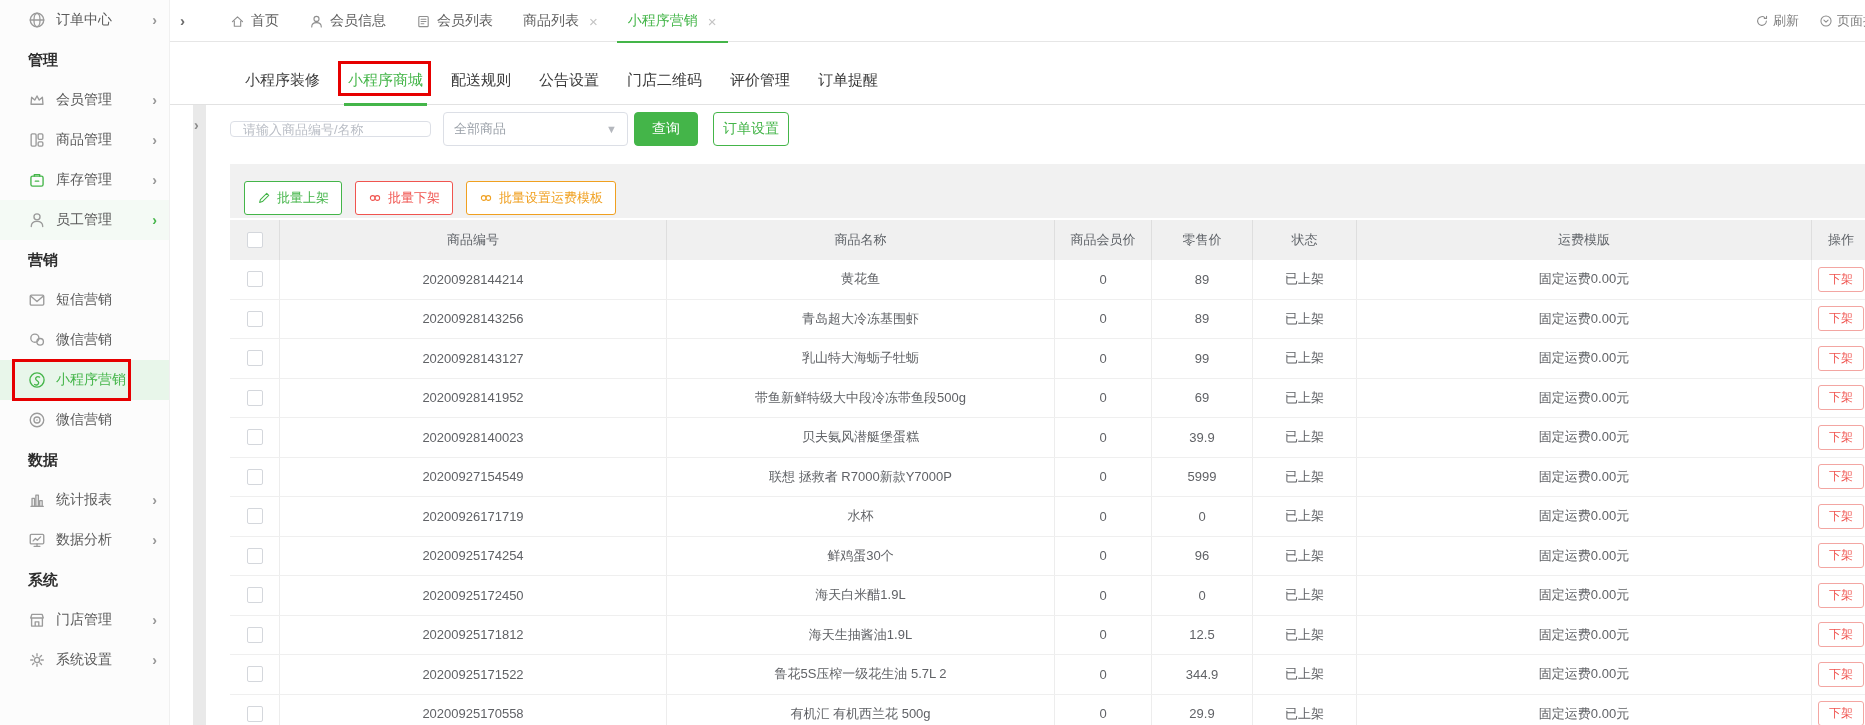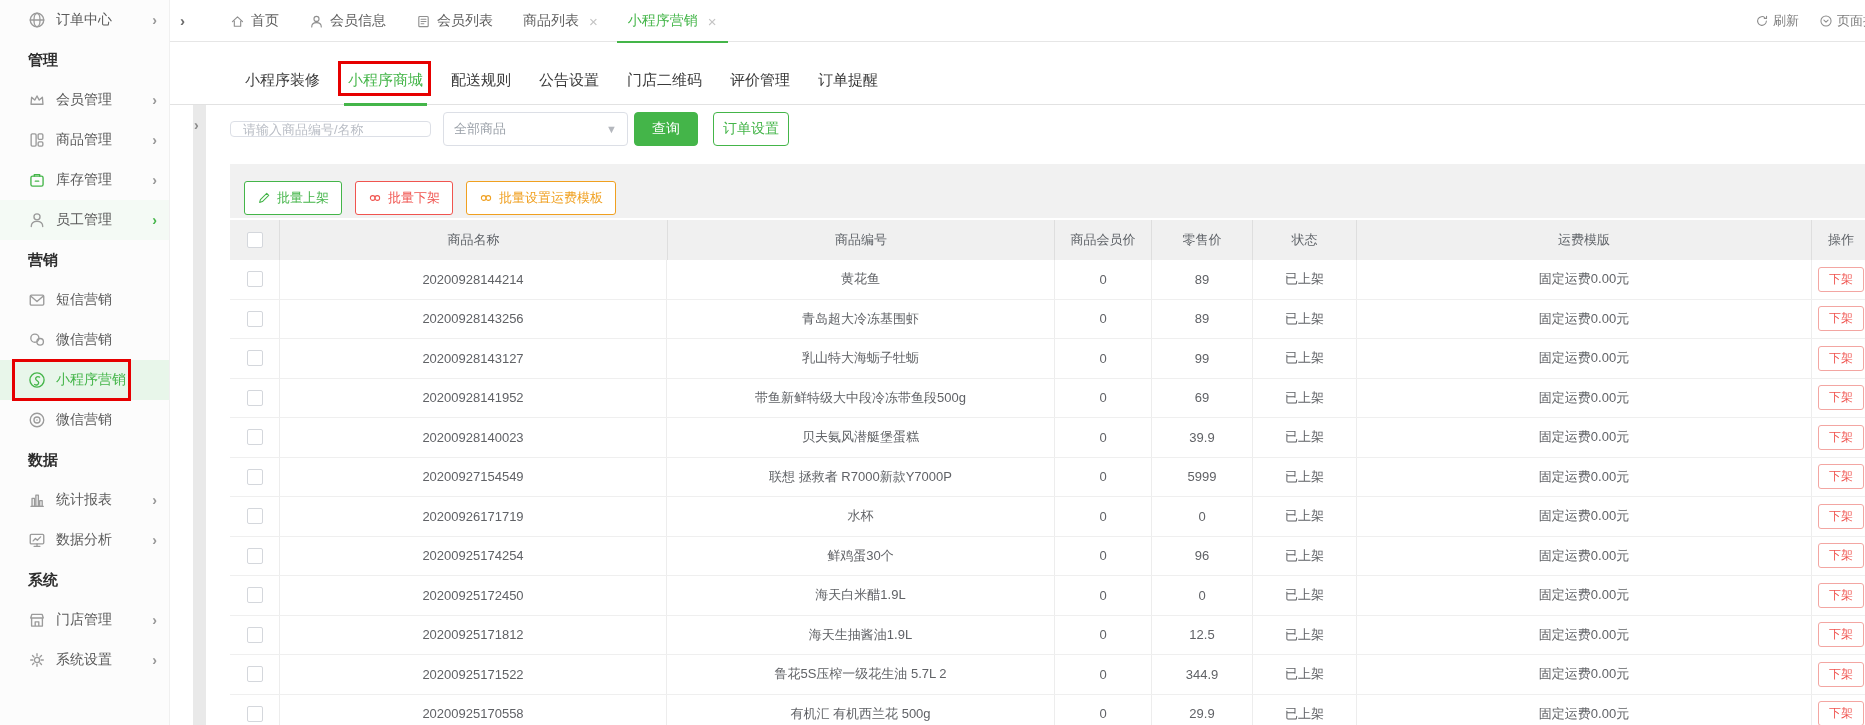--- a/index.html
+++ b/index.html
@@ -340,22 +340,22 @@
         </span>
         <span>批量设置运费模板</span>
       </button>
     </div>
 
   <div class="table">
     <div class="thead" id="thead">
         <div class="th" style="width: 50px;">
           <span class="checkbox"></span>
         </div>
+        <div class="th" style="width: 387px;">商品编号</div>
         <div class="th" style="width: 388px;">商品名称</div>
-        <div class="th" style="width: 387px;">商品编号</div>
         <div class="th" style="width: 97px;">商品会员价</div>
         <div class="th" style="width: 101px;">零售价</div>
         <div class="th" style="width: 104px;">状态</div>
         <div class="th" style="width: 455px;">运费模版</div>
         <div class="th" style="width: 58px;">操作</div>
       </div>
     <div id="tbody">
         <div class="tr">
           <div class="td" style="width: 50px;">
             <span class="checkbox"></span>

